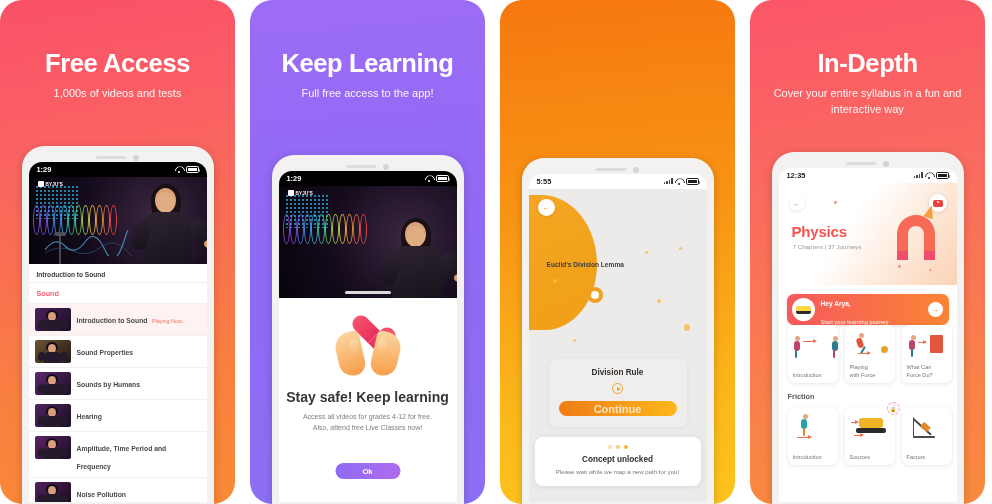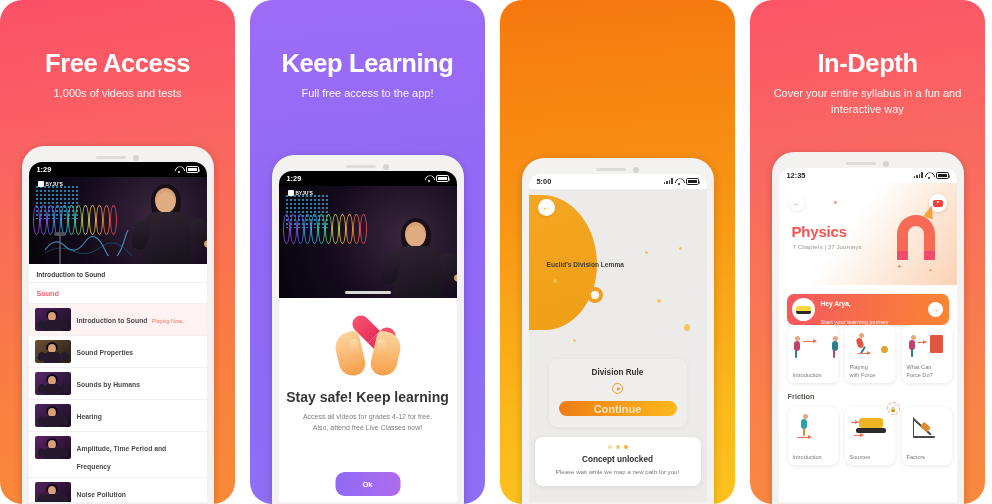--- a/index.html
+++ b/index.html
@@ -153,22 +153,22 @@
     background: linear-gradient(170deg,#FBD7A3,#F79C45); }
   .hh-hand.l { left: 5px; border-radius: 16px 6px 12px 14px; transform: rotate(-13deg); }
   .hh-hand.r { right: 5px; border-radius: 6px 16px 14px 12px; transform: rotate(13deg); }
   .hh-thumb { position: absolute; width: 9px; height: 19px; border-radius: 6px;
     background: linear-gradient(170deg,#FBDDB0,#F8AE61); }
   .hh-hand.l .hh-thumb { right: 3px; top: 8px; transform: rotate(9deg); }
   .hh-hand.r .hh-thumb { left: 3px; top: 8px; transform: rotate(-9deg); }
   .d-title { text-align: center; font-size: 14px; font-weight: bold; color: #35353a; margin-top: 13px; }
   .d-body { text-align: center; font-size: 7px; color: #7d7d85; line-height: 10.5px; margin-top: 7px; padding: 0 13px; }
   .d-ok {
-    position: absolute; left: 50%; transform: translateX(-50%); bottom: 24px;
-    width: 65px; height: 24px; border-radius: 9px; border: none; cursor: pointer;
+    position: absolute; left: 50%; transform: translateX(-50%); bottom: 41px;
+    width: 65px; height: 16px; border-radius: 9px; border: none; cursor: pointer;
     background: linear-gradient(95deg,#8E6BF4,#B06BEE);
     color: #fff; font-size: 7.6px; font-weight: bold;
     font-family: "Liberation Sans", sans-serif;
   }
 
   
   .p3-screen { background: #EDEBE9; position: relative; height: calc(100% - 15px); overflow: hidden; }
   .p3-blob { position: absolute; left: -28px; top: 6px; width: 96px; height: 135px;
     background: linear-gradient(160deg,#F5A623,#EFA017); border-radius: 0 62% 58% 0 / 0 55% 52% 0; }
   .back-circ { position: absolute; left: 9px; top: 10px; width: 17px; height: 17px;
@@ -490,21 +490,21 @@
 
   <section class="panel p3">
 
     <div class="phone f3">
       <div class="notch-row">
         <span class="speaker"></span>
         <span class="cam"></span>
       </div>
       <div class="screen">
         <div class="statusbar">
-          <span>5:00</span>
+          <span>5:55</span>
           <span class="sb-right">
             <span class="sig">
                 <i></i>
                 <i></i>
                 <i></i>
                 <i></i>
               </span>
             <span class="wifi"></span>
             <span class="batt"></span>
           </span>

